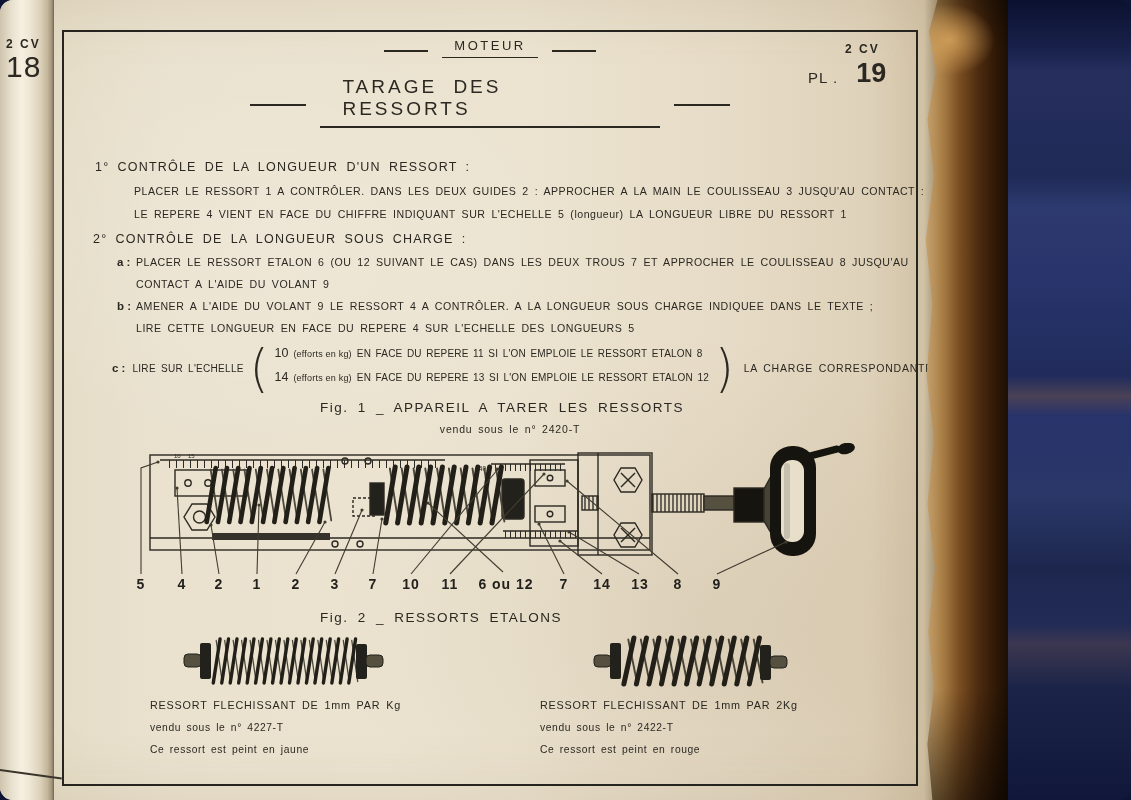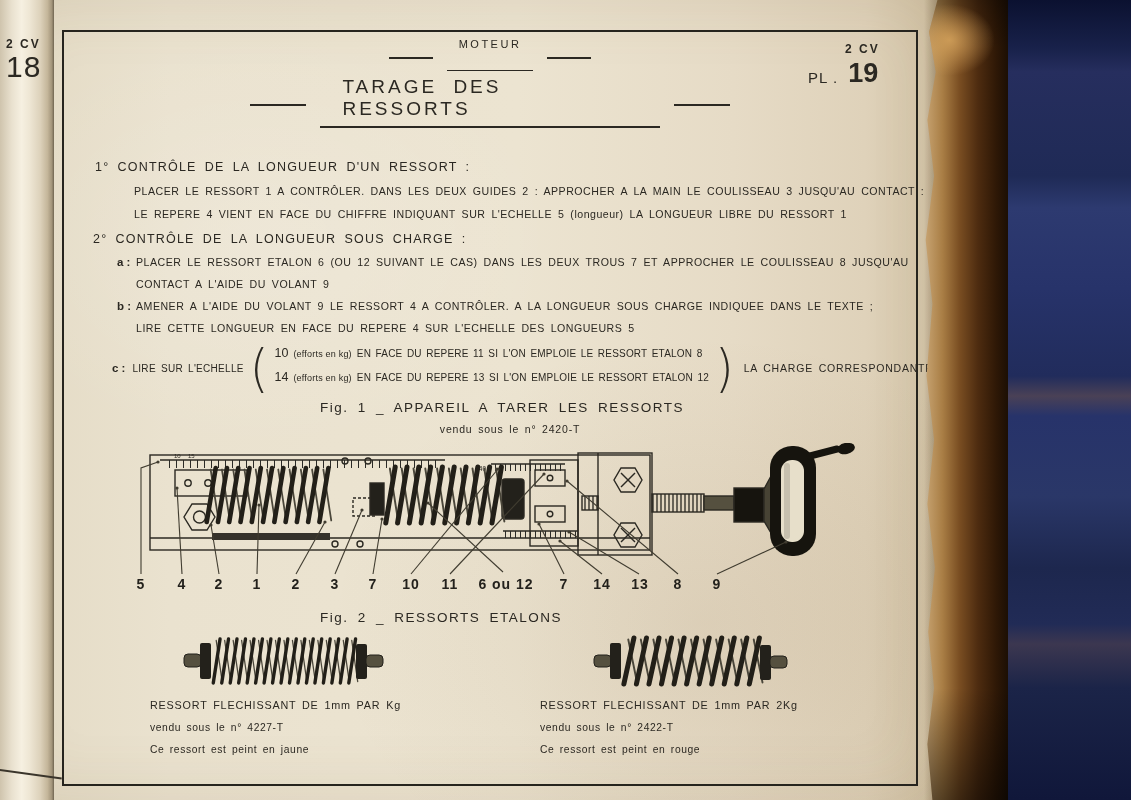--- a/index.html
+++ b/index.html
@@ -1,21 +1,21 @@
 <!DOCTYPE html>
 <html><head>
 <meta charset="utf-8">
 <style>
   *{margin:0;padding:0;box-sizing:border-box}
   html,body{width:1131px;height:800px;overflow:hidden;background:#0e1434}
   .scene{position:relative;width:1131px;height:800px;overflow:hidden;
     font-family:"Liberation Sans",sans-serif;color:#2b2822;
     background:linear-gradient(180deg,#0b1130 0%,#18214a 6%,#262e5e 9%,#1f2a56 22%,
       #2d3a70 26%,#27336a 36%,#212c5c 47%,#4a4156 49.5%,#27336a 52%,#2a3768 62%,
-      #1d274e 71%,#212b56 78%,#3c3750 80.5%,#1b2448 86%,#10173a 100%);}
+      #1d274e 71%,#212b56 78%,#3c3750 80.5%,#1b2448 86%,#10173a 100%);border-radius:13px;}
   
   .page{position:absolute;left:0;top:0;width:940px;height:800px;
     background:
       radial-gradient(420px 300px at 28% 30%, rgba(255,255,255,.16), transparent 70%),
       radial-gradient(520px 400px at 75% 78%, rgba(120,85,40,.10), transparent 72%),
       linear-gradient(90deg,#e3dac4 0%,#eae2cf 18%,#ece4d1 55%,#e6dbc6 78%,#dfd2ba 92%,#d2c3a6 100%);
     box-shadow:inset 0 0 70px rgba(120,90,50,.14);}
   .page::after{content:"";position:absolute;right:0;top:0;width:16px;height:100%;
     background:linear-gradient(90deg,rgba(90,70,40,0),rgba(90,70,40,.45));}
   .torn{position:absolute;left:924px;top:0;width:84px;height:800px;
@@ -31,28 +31,28 @@
   .prev-corner-line{position:absolute;left:-4px;top:773px;width:66px;height:2px;
     background:#3a352b;transform:rotate(8deg)}
   .prev-tab{position:absolute;left:6px;top:38px;line-height:1.05}
   .prev-model{font-size:12px;font-weight:bold;letter-spacing:2px}
   .prev-num{font-size:30px;font-weight:normal;letter-spacing:1px}
   .frame{position:absolute;left:62px;top:30px;width:856px;height:756px;border:2px solid #26241e}
   
   .hdr{position:absolute;display:flex;align-items:center;justify-content:center;gap:14px}
   .rule-dash{display:inline-block;width:44px;height:2px;background:#2b2822;margin-top:6px}
   .hdr-section{left:330px;top:38px;width:320px}
-  .hdr-section .hdr-word{font-size:11px;letter-spacing:2.5px;word-spacing:4px;
-    padding:0 12px 20px;border-bottom:1.8px solid #2b2822}
+  .hdr-section .hdr-word{font-size:13px;letter-spacing:2.5px;word-spacing:4px;
+    padding:0 12px 4px;border-bottom:1.8px solid #2b2822}
   .hdr-title{left:250px;top:76px;width:480px}
   .hdr-title .rule-dash{width:58px}
   .hdr-title .hdr-word{font-size:19px;letter-spacing:3px;word-spacing:8px;
     padding:0 22px 6px;border-bottom:2.2px solid #2b2822}
   .hdr-model{position:absolute;left:845px;top:42px;font-size:12px;font-weight:bold;letter-spacing:2px}
-  .hdr-plate{position:absolute;left:808px;top:58px;display:flex;align-items:flex-end;gap:10px}
+  .hdr-plate{position:absolute;left:808px;top:58px;display:flex;align-items:flex-end;gap:18px}
   .plate-label{font-size:15px;letter-spacing:1px;padding-bottom:3px}
   .plate-num{font-size:27px;font-weight:bold}
   
   .abs{position:absolute;white-space:nowrap}
   .h-sec{font-size:12.5px;letter-spacing:1.2px;word-spacing:3.5px}
   .body-line{font-size:10.6px;letter-spacing:.5px;word-spacing:2.5px}
   .item-label{font-size:11.5px;font-weight:bold}
   .c-row{position:absolute;left:112px;top:342px;display:flex;align-items:center;gap:5px;height:52px}
   .c-label{font-size:11.5px;font-weight:bold;margin-right:2px}
   .c-intro{font-size:10px;letter-spacing:.3px;word-spacing:2px}

